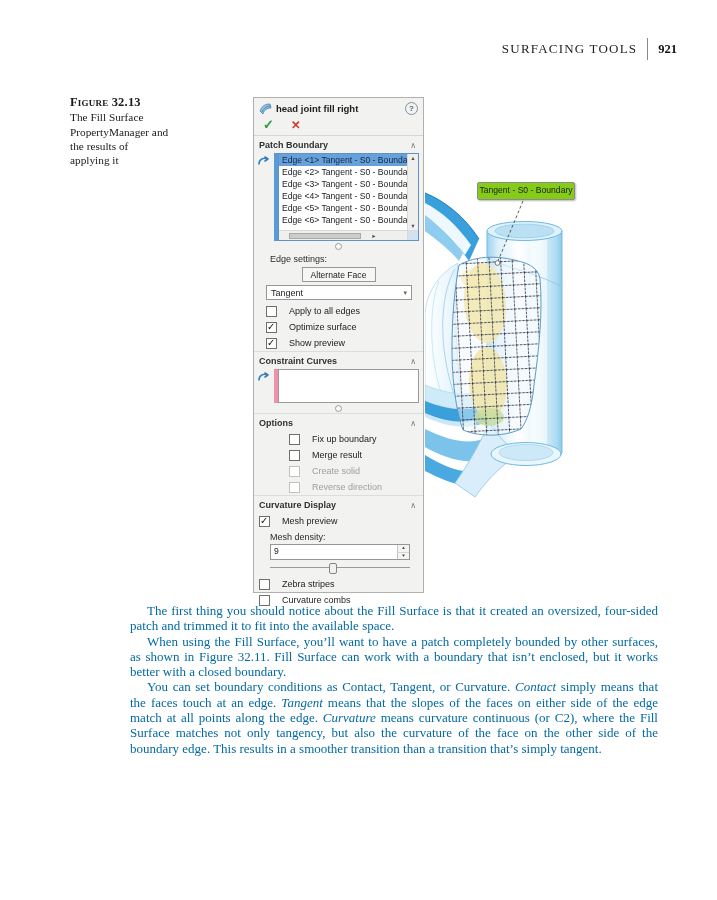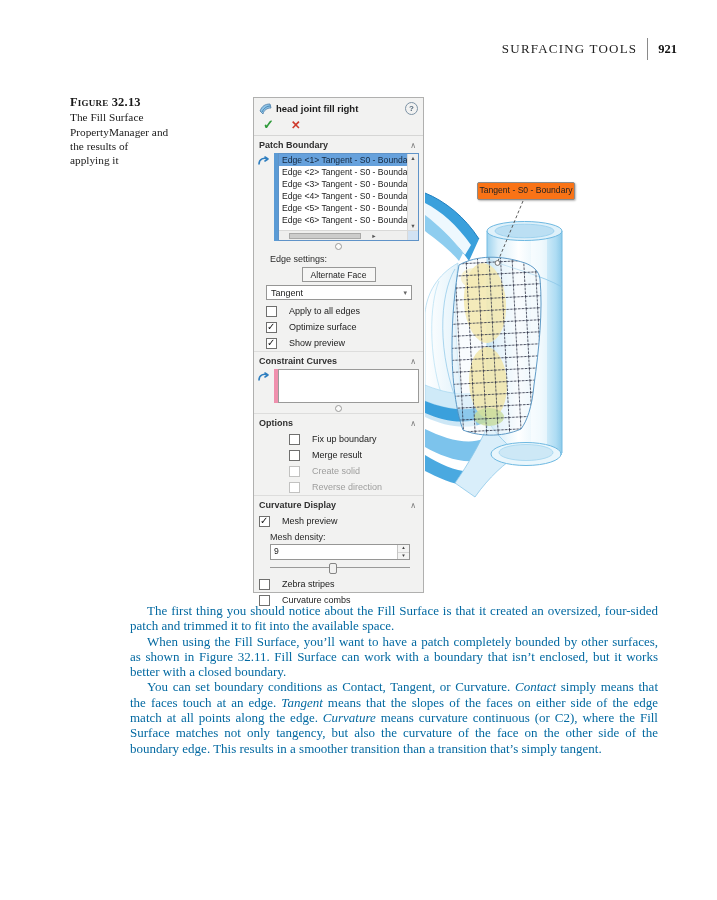--- a/index.html
+++ b/index.html
@@ -73,21 +73,21 @@
   .spin-val{flex:1;padding:1px 3px;font-size:8.6px;}
   .spin-btns{width:11px;border-left:1px solid #c6c6c5;display:flex;flex-direction:column;}
   .spin-b{flex:1;font-size:4.5px;line-height:6px;text-align:center;color:#444;background:#f4f4f3;}
   .spin-b:first-child{border-bottom:1px solid #d6d6d5;}
   .slider{margin:2px 13px 3px 16px;position:relative;height:11px;}
   .slider::before{content:"";position:absolute;left:0;right:0;top:5px;height:1px;background:#9a9a99;}
   .knob{position:absolute;left:42%;top:1px;width:6px;height:9px;background:#f1f1f0;border:1px solid #858584;border-radius:2px;}
 
   
   .viewport{position:absolute;left:425px;top:145px;width:292px;height:355px;}
-  .callout{position:absolute;left:477px;top:182px;width:96px;height:16px;background:#f97316;
+  .callout{position:absolute;left:477px;top:182px;width:96px;height:16px;background:#84cc16;
            border:1px solid #8c8c8b;border-radius:2px;box-shadow:1px 1px 2px rgba(0,0,0,.28);
            font-family:"Liberation Sans",sans-serif;font-size:8.6px;line-height:15px;text-align:center;color:#222;}
 
   
   .bodytext{position:absolute;left:130px;top:603px;width:528px;font-size:13px;line-height:15.3px;
             text-align:justify;color:#0369a1;}
   .bodytext p{margin:0;text-indent:17px;}
   .it{font-style:italic;}
 </style>
 </head>

